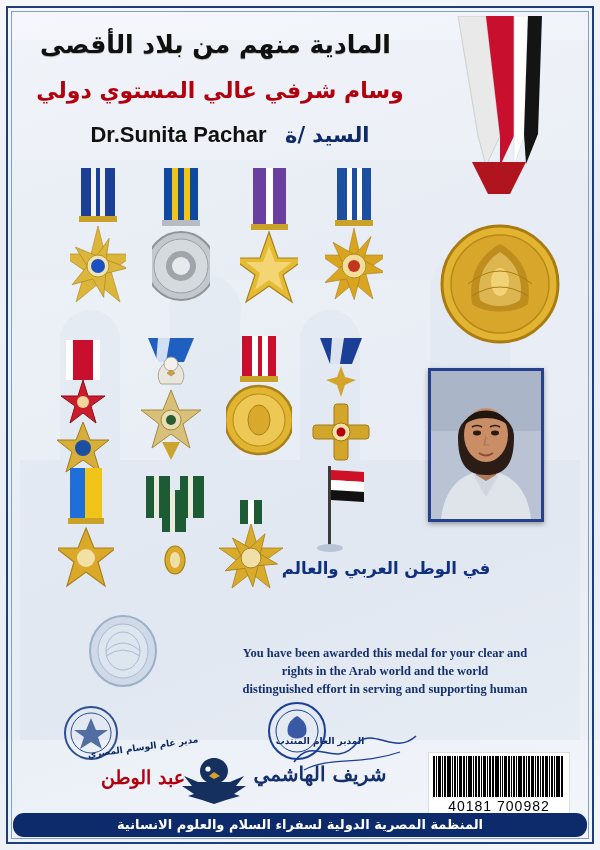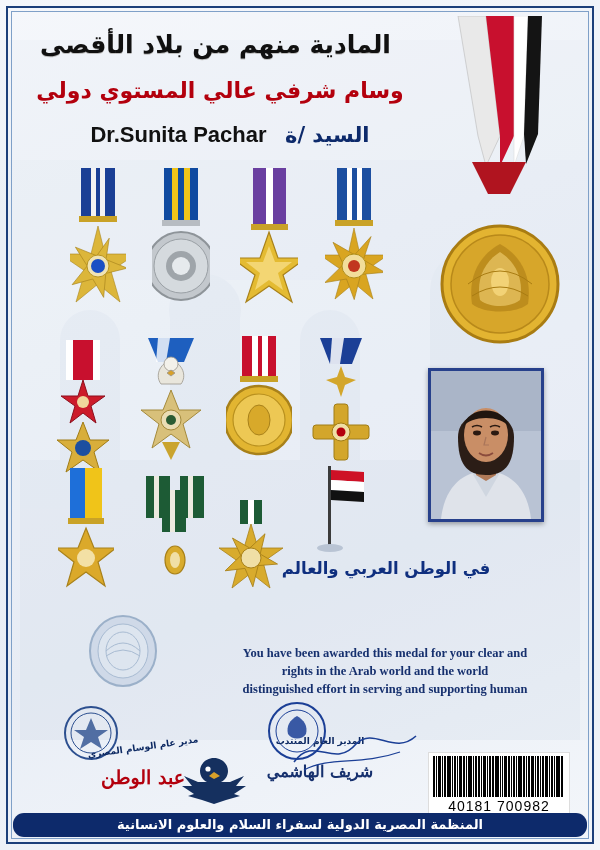--- a/index.html
+++ b/index.html
@@ -162,21 +162,21 @@
   }
   .sig-script-red {
     font-family: "DejaVu Serif", serif;
     font-size: 19px;
     font-weight: bold;
     color: #b3000d;
     direction: rtl;
   }
   .sig-script-blue {
     font-family: "DejaVu Serif", serif;
-    font-size: 16px;
+    font-size: 20px;
     font-weight: bold;
     color: #16306e;
     direction: rtl;
   }
 
   
   .barcode-box {
     position: absolute;
     left: 428px; top: 752px;
     width: 140px; height: 62px;

